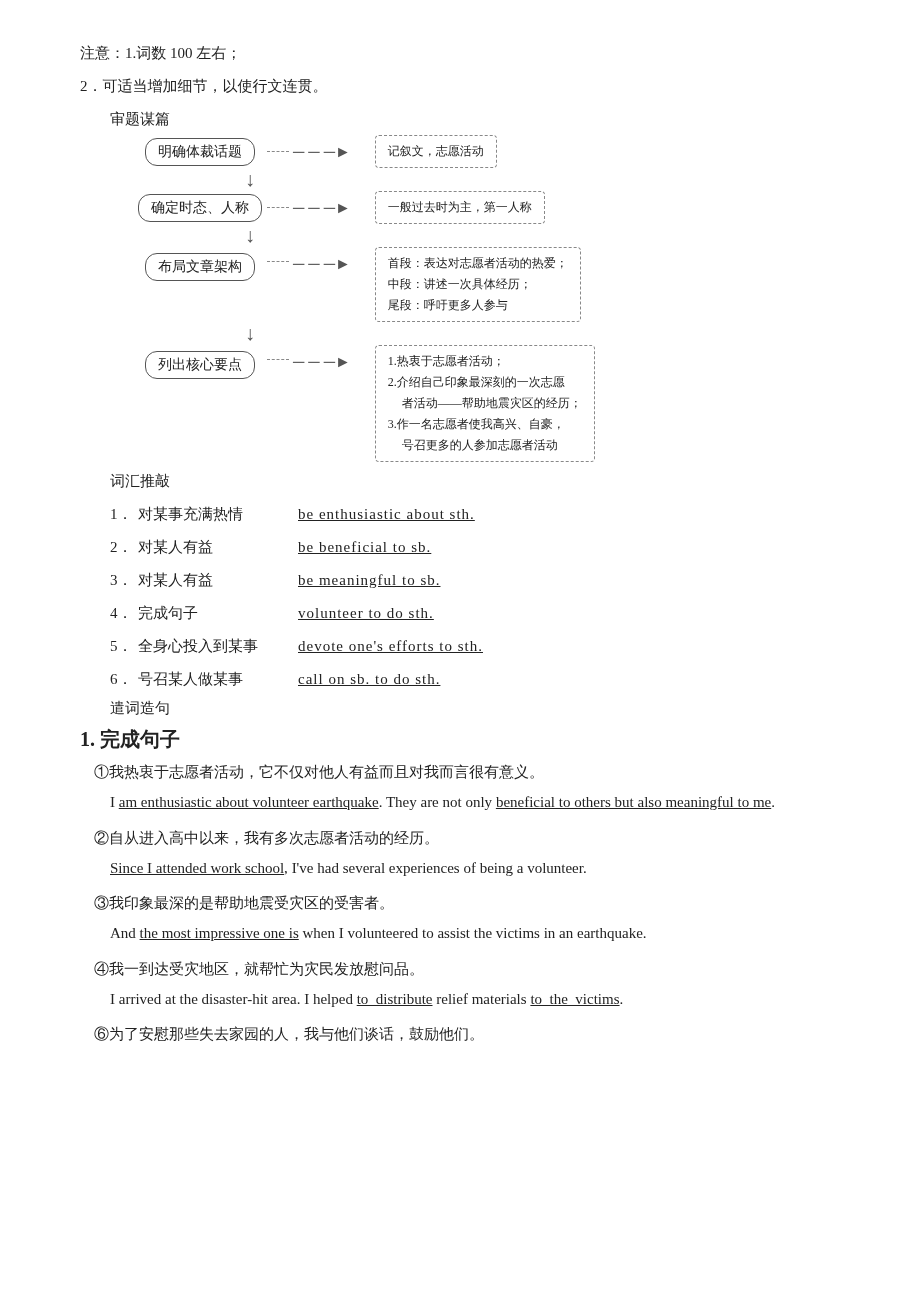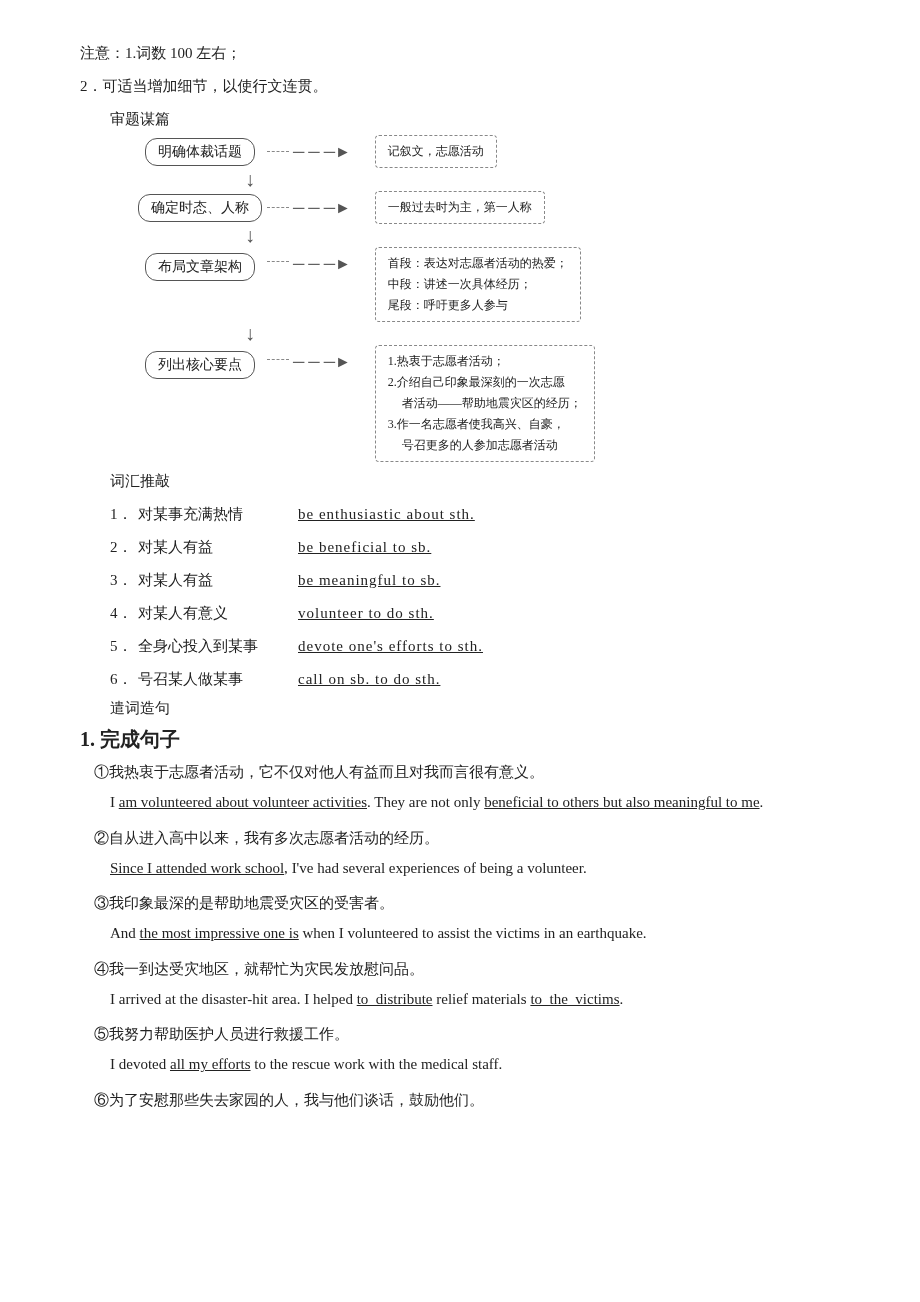--- a/index.html
+++ b/index.html
@@ -220,21 +220,21 @@
       <span class="vocab-cn">对某人有益</span>
       <span class="vocab-en">be  beneficial  to  sb.</span>
     </div>
     <div class="vocab-item">
       <span class="vocab-num">3．</span>
       <span class="vocab-cn">对某人有益</span>
       <span class="vocab-en">be  meaningful  to  sb.</span>
     </div>
     <div class="vocab-item">
       <span class="vocab-num">4．</span>
-      <span class="vocab-cn">对某人有意义</span>
+      <span class="vocab-cn">完成句子</span>
       <span class="vocab-en">volunteer  to  do  sth.</span>
     </div>
     <div class="vocab-item">
       <span class="vocab-num">5．</span>
       <span class="vocab-cn">全身心投入到某事</span>
       <span class="vocab-en">devote  one's  efforts  to  sth.</span>
     </div>
     <div class="vocab-item">
       <span class="vocab-num">6．</span>
       <span class="vocab-cn">号召某人做某事</span>
@@ -243,21 +243,21 @@
   </div>
 
   <div class="section-title" style="margin-left:30px;margin-top:6px;">遣词造句</div>
 
   <div class="sentence-section">
     <div class="sentence-section-title bold" style="font-weight:bold;margin-bottom:6px;">1. 完成句子</div>
 
     <div class="sentence-item">
       <div class="sentence-cn">①我热衷于志愿者活动，它不仅对他人有益而且对我而言很有意义。</div>
       <div class="sentence-en indent">
-        I <span class="underline">am volunteered about volunteer activities</span>. They are not only <span class="underline">beneficial to others but also meaningful to me</span>.
+        I <span class="underline">am enthusiastic about volunteer earthquake</span>. They are not only <span class="underline">beneficial to others but also meaningful to me</span>.
       </div>
     </div>
 
     <div class="sentence-item">
       <div class="sentence-cn">②自从进入高中以来，我有多次志愿者活动的经历。</div>
       <div class="sentence-en indent">
         <span class="underline">Since I attended work school,</span> I've had several experiences of being a volunteer.
       </div>
     </div>
 
@@ -268,26 +268,20 @@
       </div>
     </div>
 
     <div class="sentence-item">
       <div class="sentence-cn">④我一到达受灾地区，就帮忙为灾民发放慰问品。</div>
       <div class="sentence-en indent">
         I arrived at the disaster-hit area. I helped <span class="underline">to&nbsp;&nbsp;distribute</span> relief materials <span class="underline">to&nbsp;&nbsp;the&nbsp;&nbsp;victims</span>.
       </div>
     </div>
 
-    <div class="sentence-item">
-      <div class="sentence-cn">⑤我努力帮助医护人员进行救援工作。</div>
-      <div class="sentence-en indent">
-        I devoted <span class="underline">all my efforts</span> to the rescue work with the medical staff.
-      </div>
-    </div>
 
     <div class="sentence-item">
       <div class="sentence-cn">⑥为了安慰那些失去家园的人，我与他们谈话，鼓励他们。</div>
     </div>
 
   </div>
 
 </div>
 
 </body></html>

